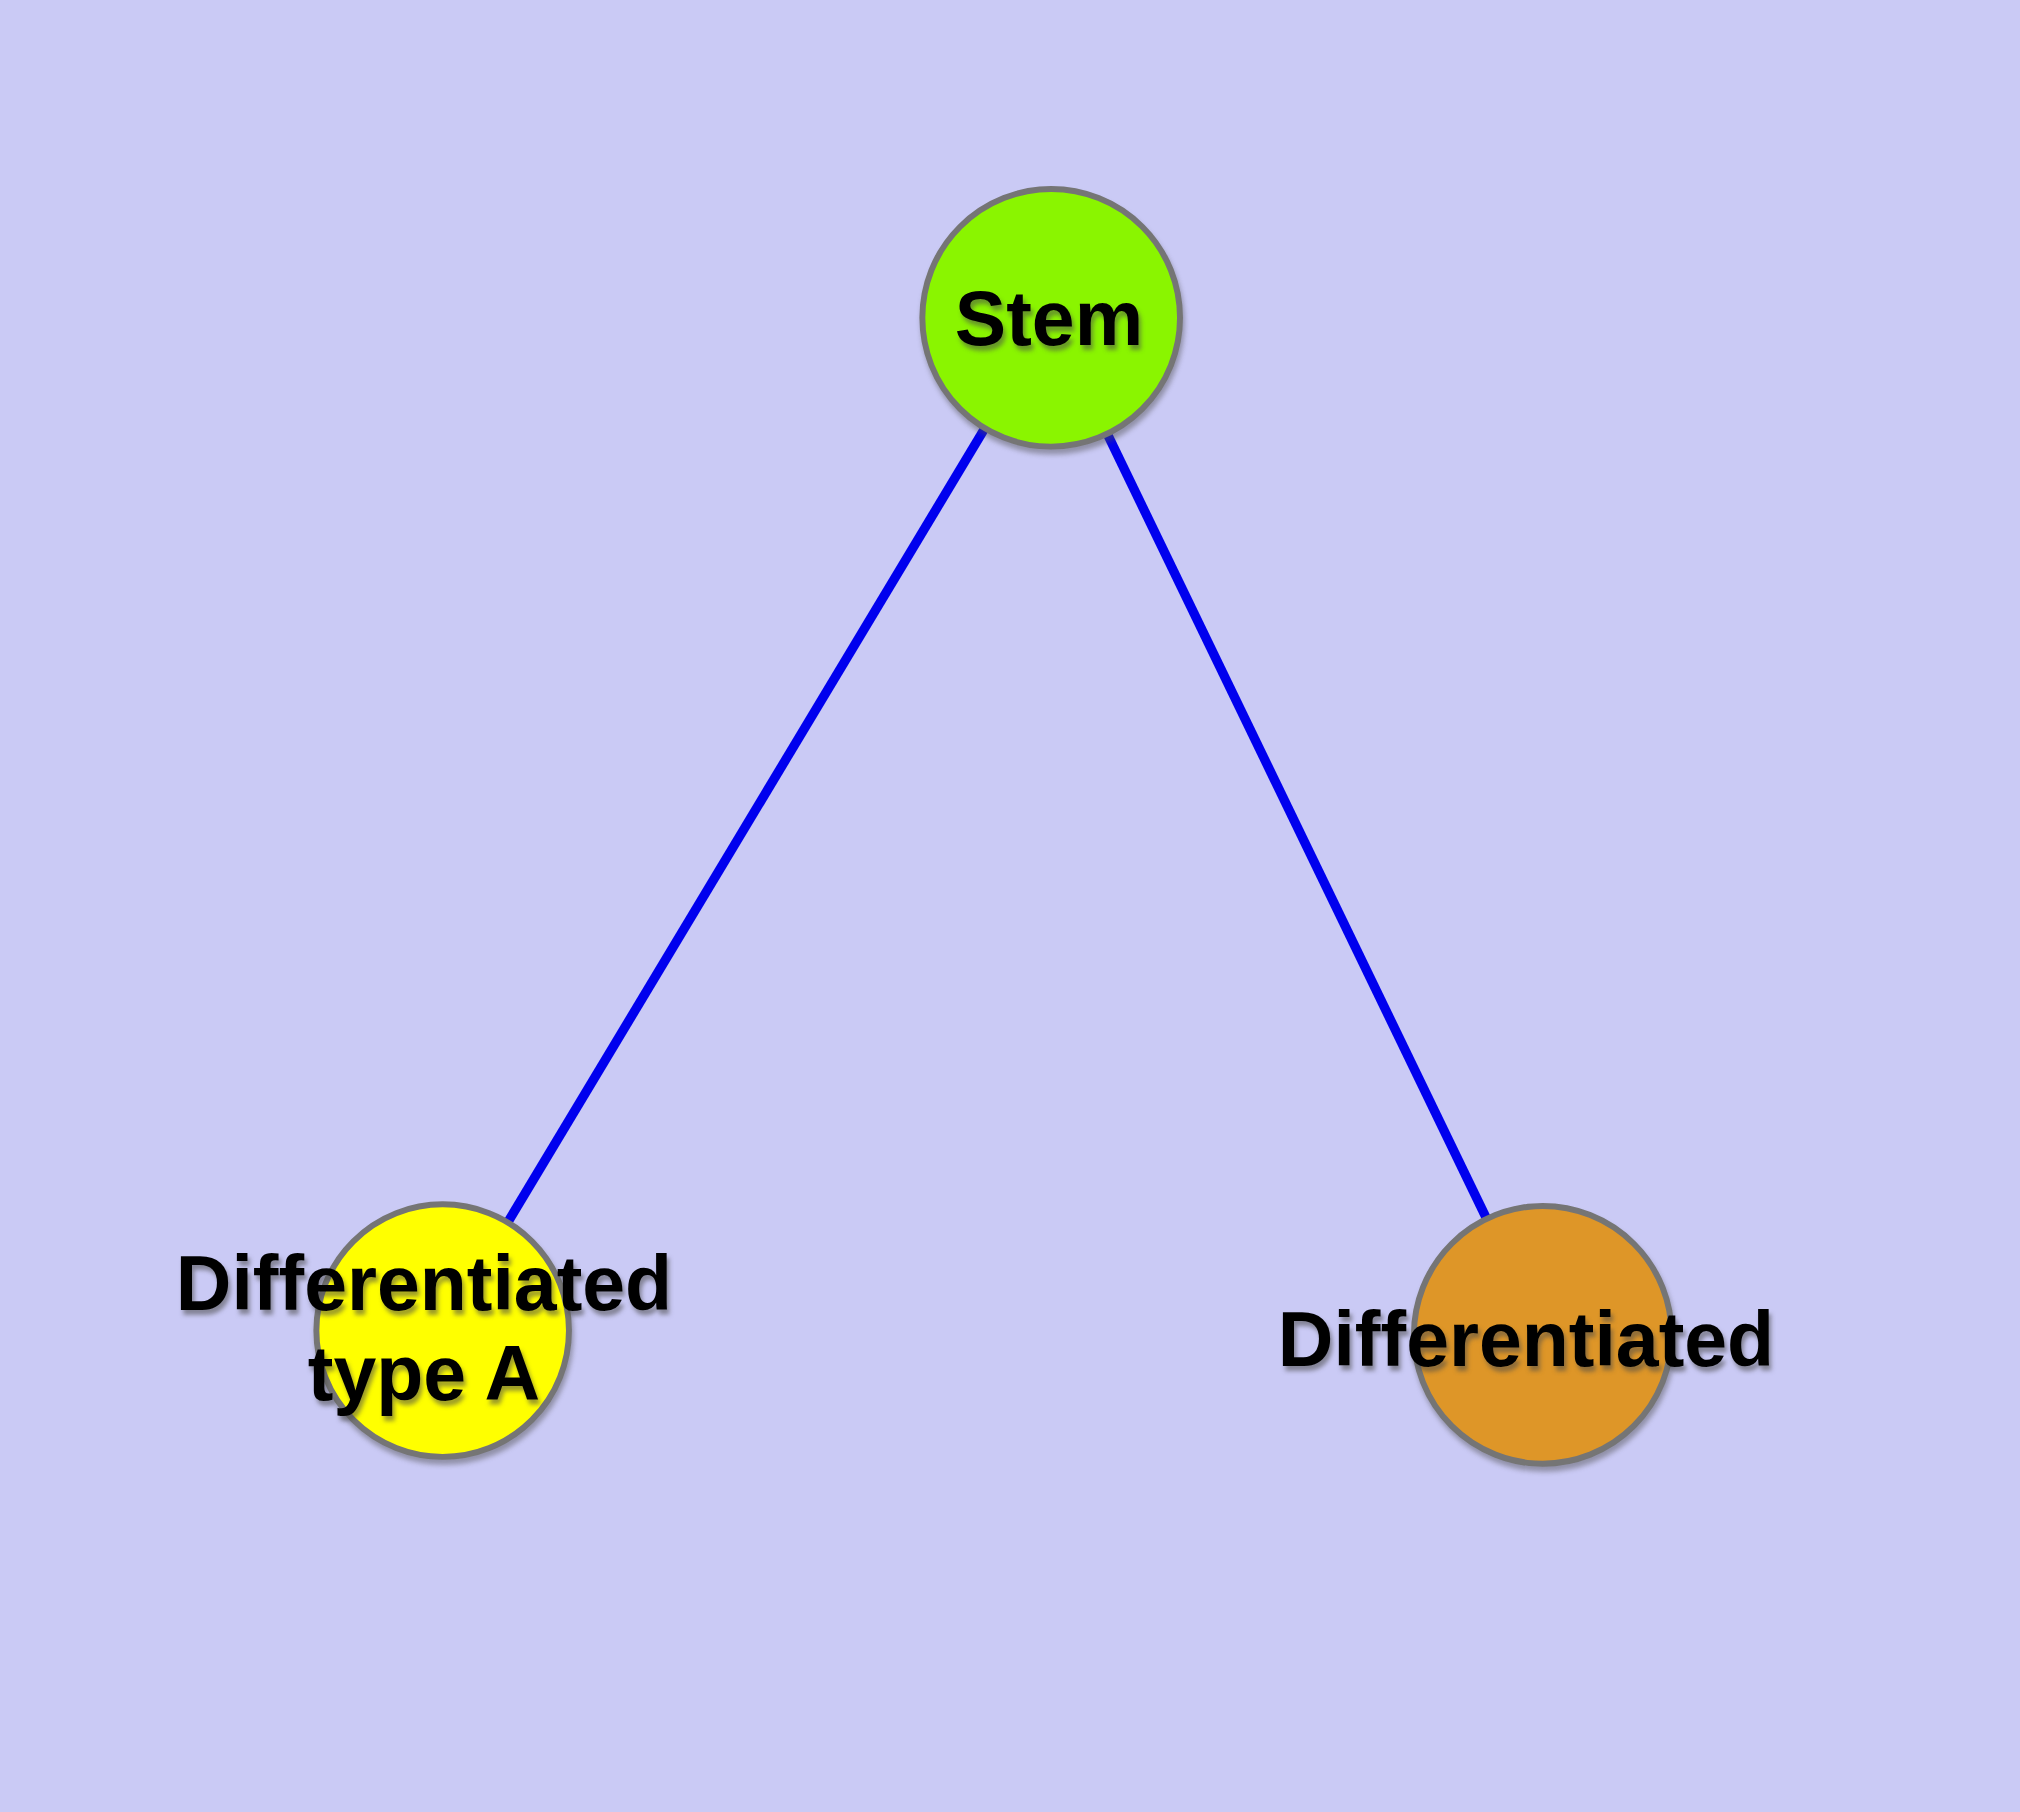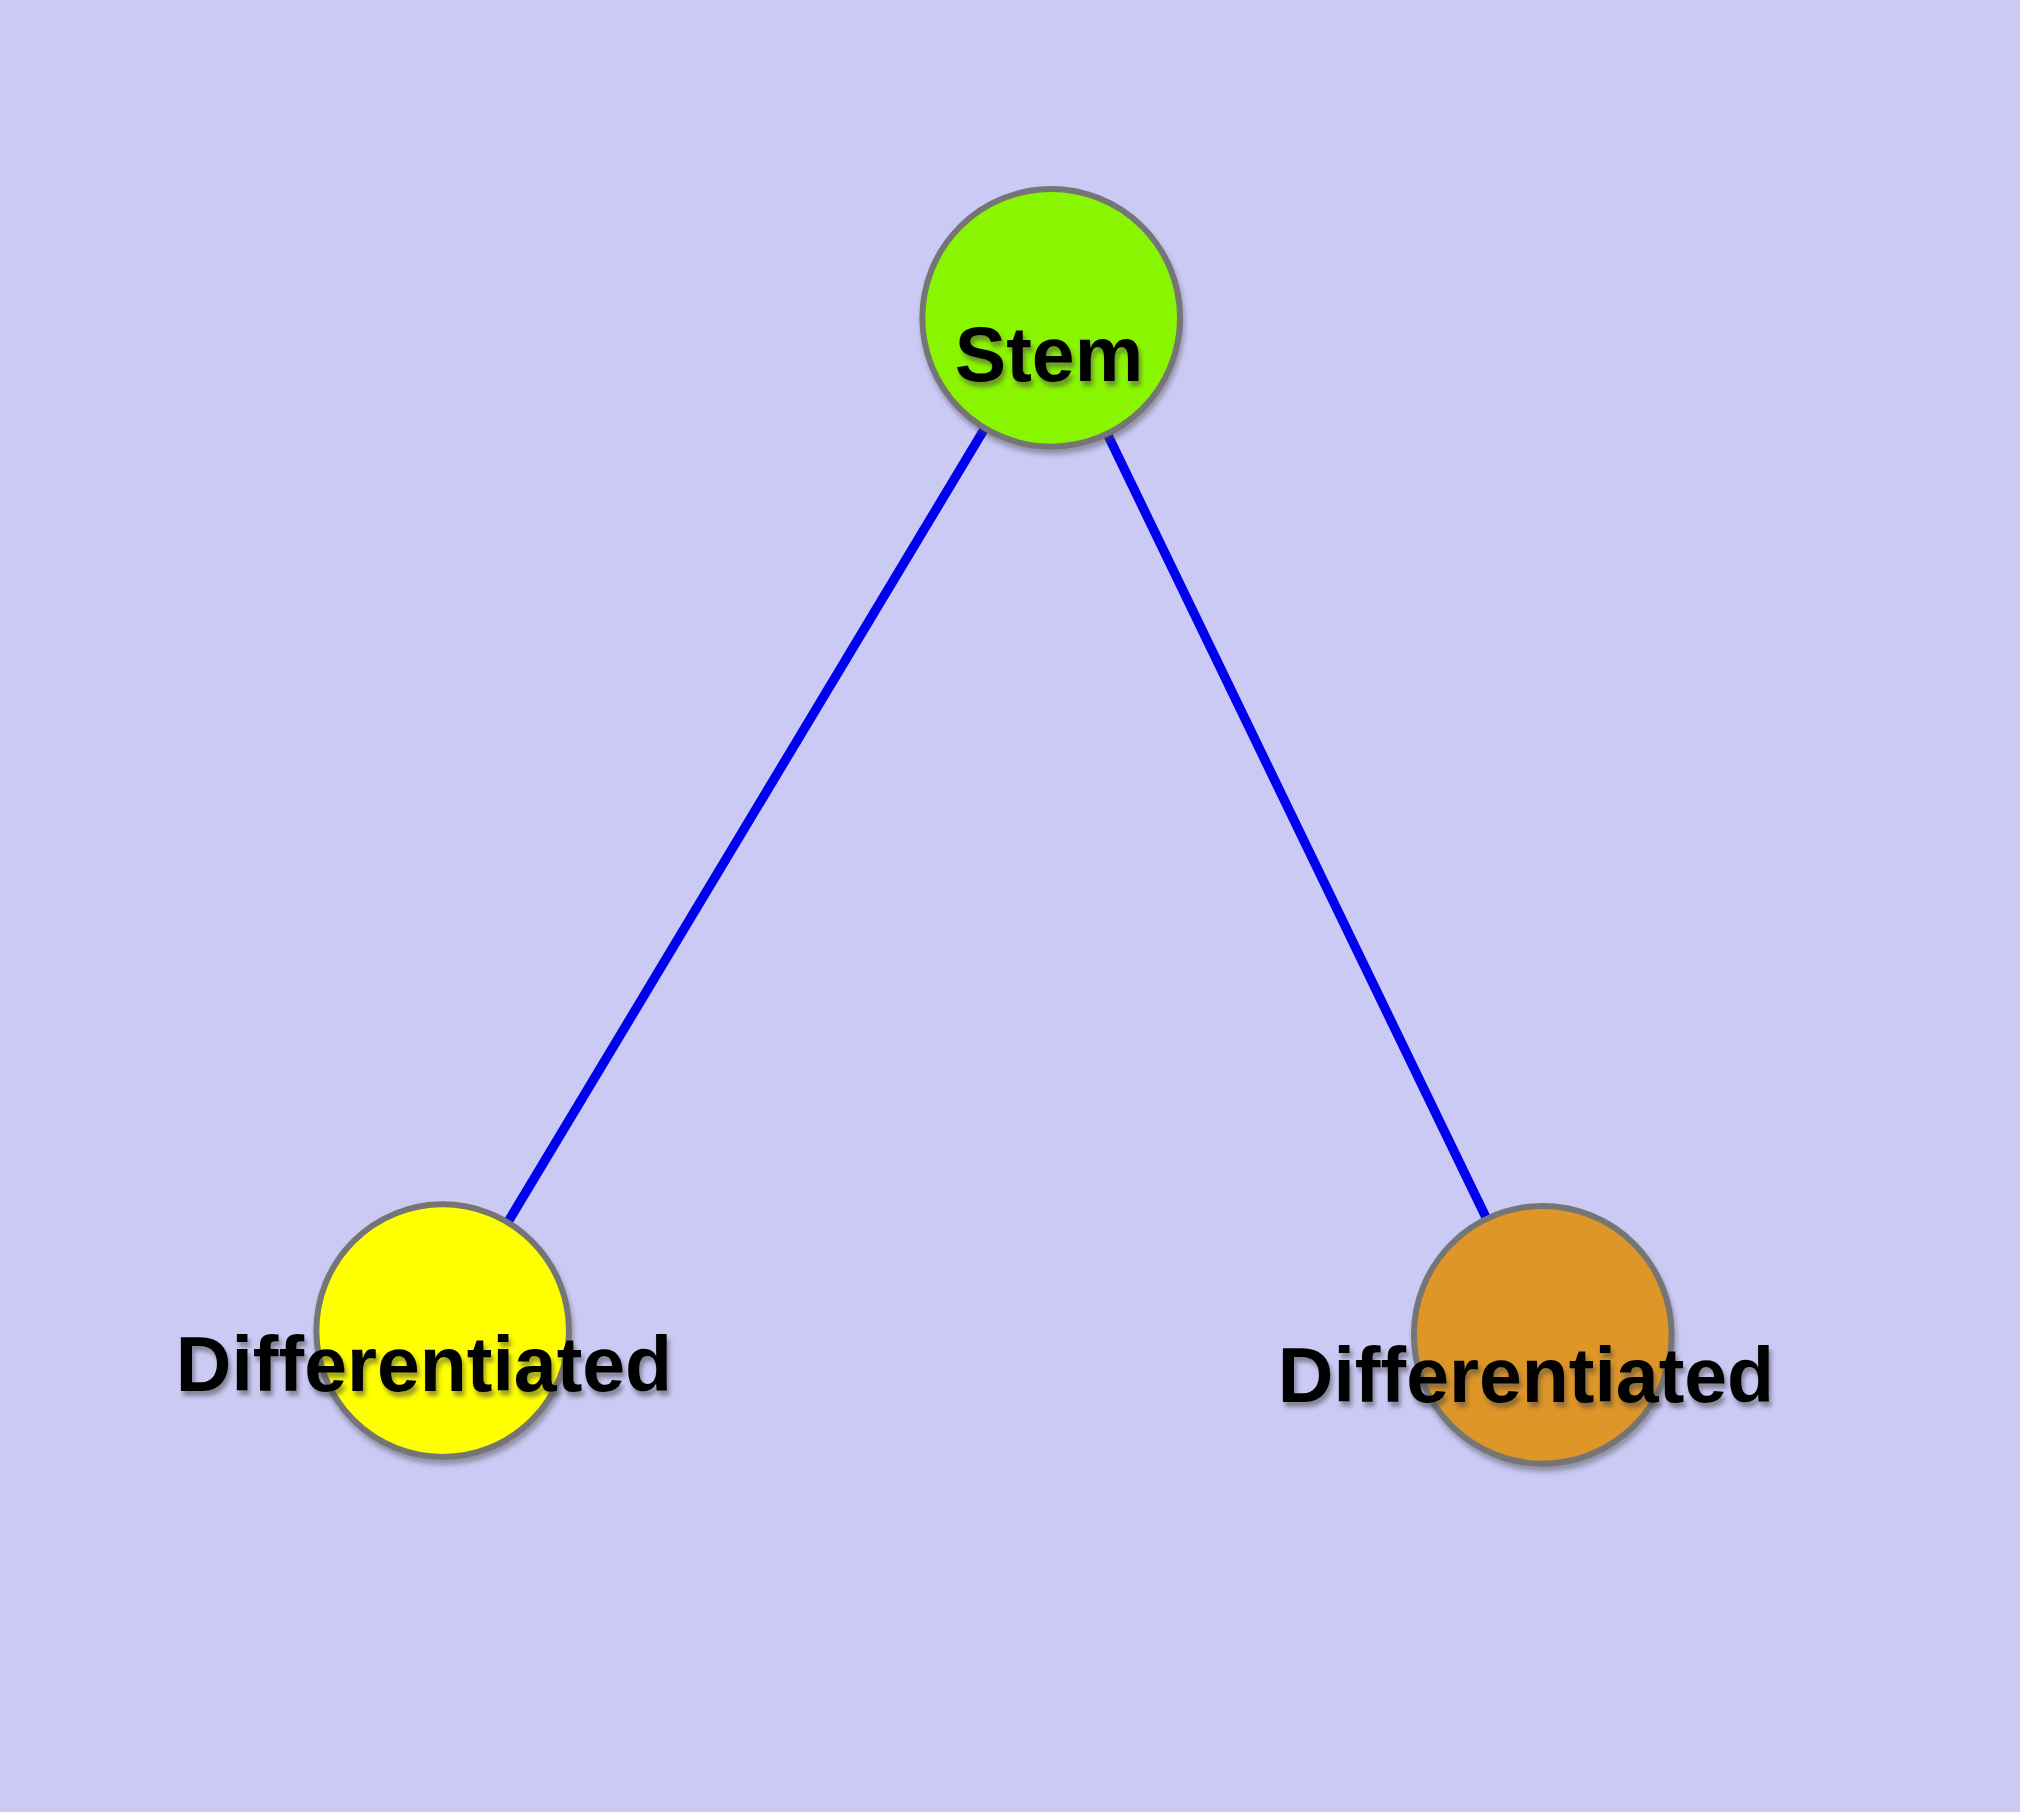--- a/index.html
+++ b/index.html
@@ -38,21 +38,20 @@
   .node-label {
     position: absolute;
     transform: translate(-50%, -50%);
     text-align: center;
     color: #000000;
     font-weight: bold;
     font-size: 77px;
     line-height: 90px;
     white-space: nowrap;
     text-shadow: 2.5px 5.1px 4.2px rgba(75, 75, 75, 0.55);
-    margin-top: 36px;
   }
   .node-label .line {
     display: block;
   }
   
   #label-stem   { left: 1049px; top: 318px;  }
   #label-type-a { left: 424px;  top: 1328px; }
   #label-type-b { left: 1526px; top: 1339px; }
 </style>
 </head>
@@ -69,20 +68,21 @@
     <circle class="node-circle" cx="522" cy="1570" r="149" fill="#FFFF00" stroke="#757575"></circle>
     <circle class="node-circle" cx="1820" cy="1575" r="152" fill="#DE9628" stroke="#757575"></circle>
   </svg>
 
   <div class="node-label" id="label-stem">
     <span class="line">Stem</span>
   </div>
 
   <div class="node-label" id="label-type-a">
     <span class="line">Differentiated</span>
+    <span class="line">type A</span>
   </div>
 
   <div class="node-label" id="label-type-b">
     <span class="line">Differentiated</span>
   </div>
 
 </div>
 
 
 </body></html>

